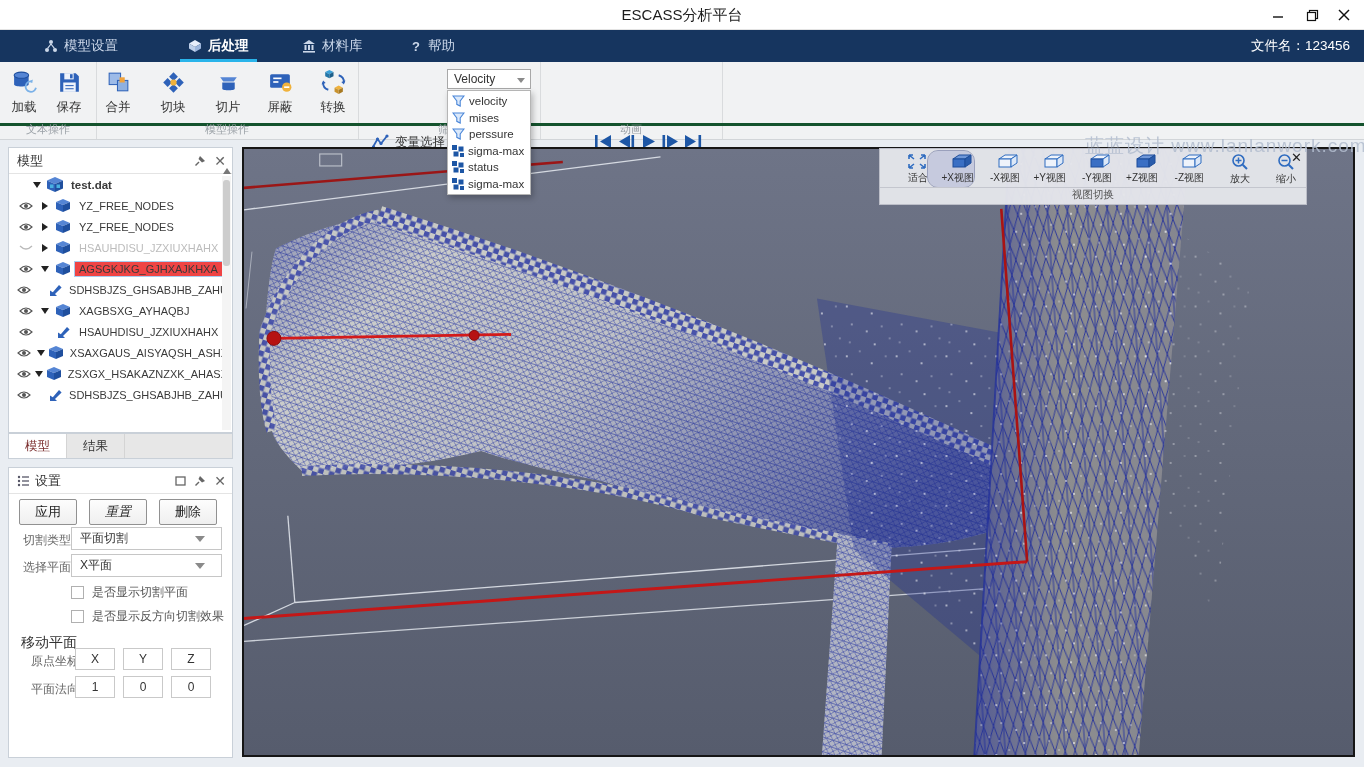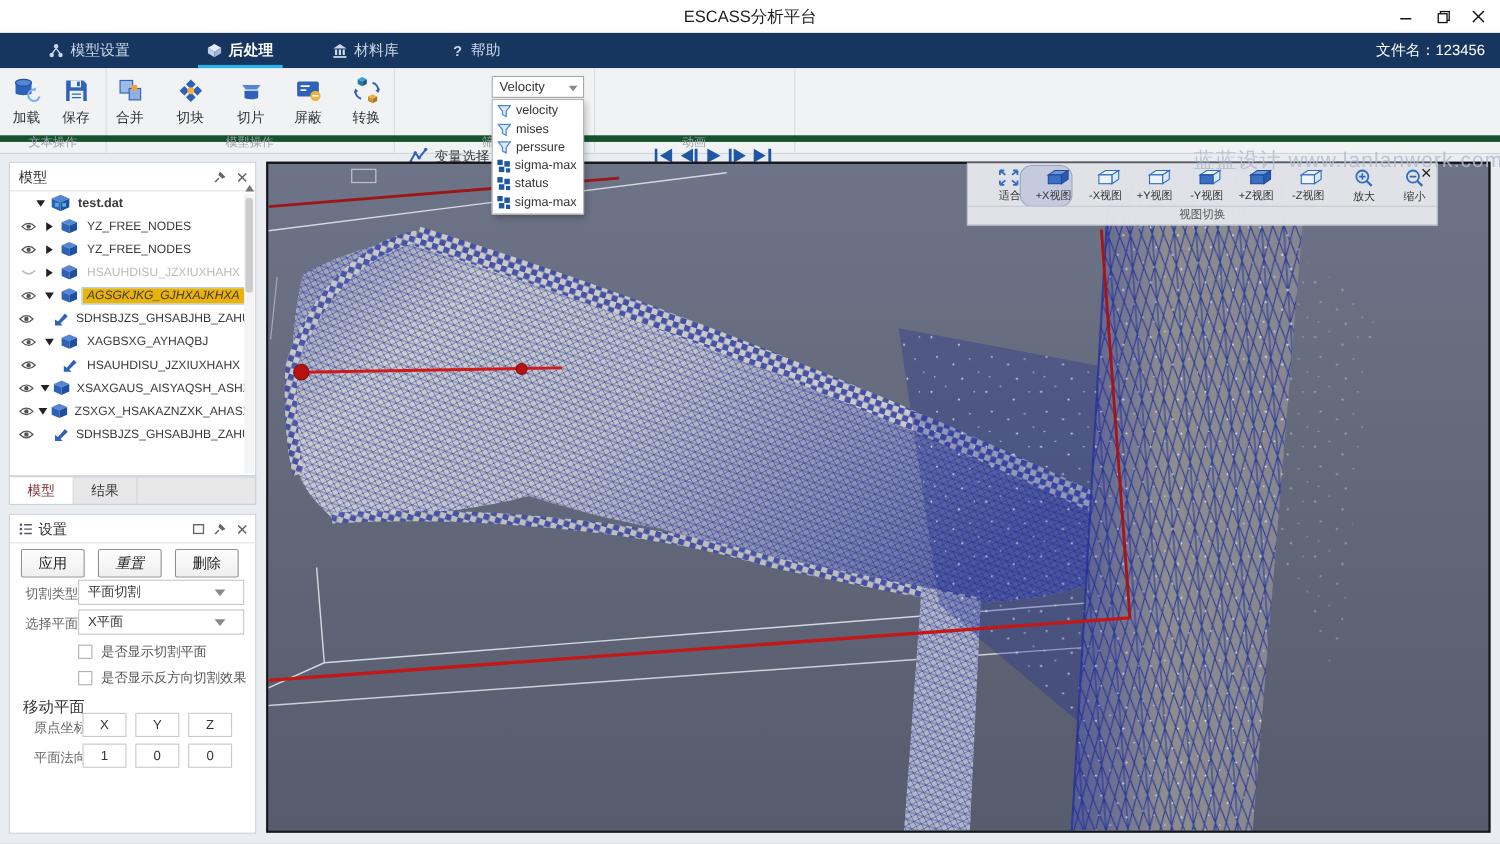--- a/index.html
+++ b/index.html
@@ -16,21 +16,21 @@
   .navtab { position:absolute; top:0; height:32px; display:flex; align-items:center; gap:6px;
     color:#ccd8ea; font-size:13.5px; cursor:pointer; }
   .navtab.active { color:#ffffff; font-weight:bold; }
   .navtab.active::after { content:""; position:absolute; left:-8px; right:-8px; bottom:0; height:3px; background:#2ab4ea; }
   .filelabel { position:absolute; right:14px; top:0; height:32px; display:flex; align-items:center;
     color:#ffffff; font-size:13.5px; }
   
   .toolbar { position:absolute; left:0; top:62px; width:1364px; height:78px; background:#f1f2f3;
     border-bottom:1px solid #d2d5d8; }
   .tooldiv { position:absolute; top:0; bottom:0; width:1px; background:#d9dbdd; }
-  .caption-strip { position:absolute; left:0; right:0; bottom:0; height:16px; border-top:6px solid #14532d; }
+  .caption-strip { position:absolute; left:0; right:0; bottom:0; height:16px; border-top:3px solid #14532d; }
   .caption { position:absolute; bottom:2px; font-size:11px; color:#9aa0a6; transform:translateX(-50%); }
   .bigbtn { position:absolute; top:7px; width:44px; height:54px; display:flex; flex-direction:column;
     align-items:center; cursor:pointer; }
   .bigbtn .blbl { font-size:12.5px; color:#333; margin-top:3px; white-space:nowrap; }
   .rowbtn { position:absolute; height:18px; display:flex; align-items:center; gap:6px; font-size:12.5px;
     color:#333; cursor:pointer; white-space:nowrap; }
   
   .combo { position:absolute; left:447px; top:69px; width:84px; height:20px; background:#fff;
     border:1px solid #a8a8a8; font-size:12px; color:#333; line-height:18px; padding-left:6px; cursor:pointer; z-index:55; }
   .combo .caret { position:absolute; right:5px; top:8px; width:0; height:0; border-left:4px solid transparent;
@@ -57,21 +57,21 @@
   .totalval { position:absolute; left:720px; top:100px; font-size:12px; color:#444; }
   
   .panel { position:absolute; left:8px; width:225px; background:#fff; border:1px solid #c9d0d8; }
   .phead { position:relative; height:26px; border-bottom:1px solid #e4e4e4; display:flex; align-items:center; }
   .phead .ptitle { font-size:13px; color:#333; margin-left:8px; }
   .phead .tools { position:absolute; right:6px; top:0; height:26px; display:flex; align-items:center; gap:8px; }
   .phead .tools span { cursor:pointer; display:inline-flex; color:#666; font-size:14px; line-height:1; }
   #model-panel { top:147px; height:286px; }
   #model-tree { position:absolute; left:0; top:26px; right:0; bottom:0; overflow:hidden; }
   .trow { position:relative; height:21px; display:flex; align-items:center; font-size:11px; color:#3a3a3a; cursor:pointer; }
-  .trow.sel .tlabel { background:#eab308; outline:1px solid #a8cdef;font-style:italic; }
+  .trow.sel .tlabel { background:#ef4444; outline:1px solid #a8cdef; }
   .trow.dim { color:#bcbcbc; }
   .teye { width:18px; margin-left:8px; display:flex; justify-content:center; }
   .texp { width:12px; display:flex; justify-content:center; margin-left:4px; }
   .tri-r { width:0; height:0; border-top:4px solid transparent; border-bottom:4px solid transparent; border-left:6px solid #222; }
   .tri-d { width:0; height:0; border-left:4px solid transparent; border-right:4px solid transparent; border-top:6px solid #222; }
   .ticon { width:20px; display:flex; justify-content:center; margin:0 2px; }
   .tlabel { padding:1px 4px; white-space:nowrap; }
   .trow.root { font-weight:bold; font-size:11.5px; }
   .trow.root .teye { visibility:hidden; width:10px; }
   .scrollbar { position:absolute; right:1px; top:28px; width:9px; bottom:2px; background:#f4f4f4; }

